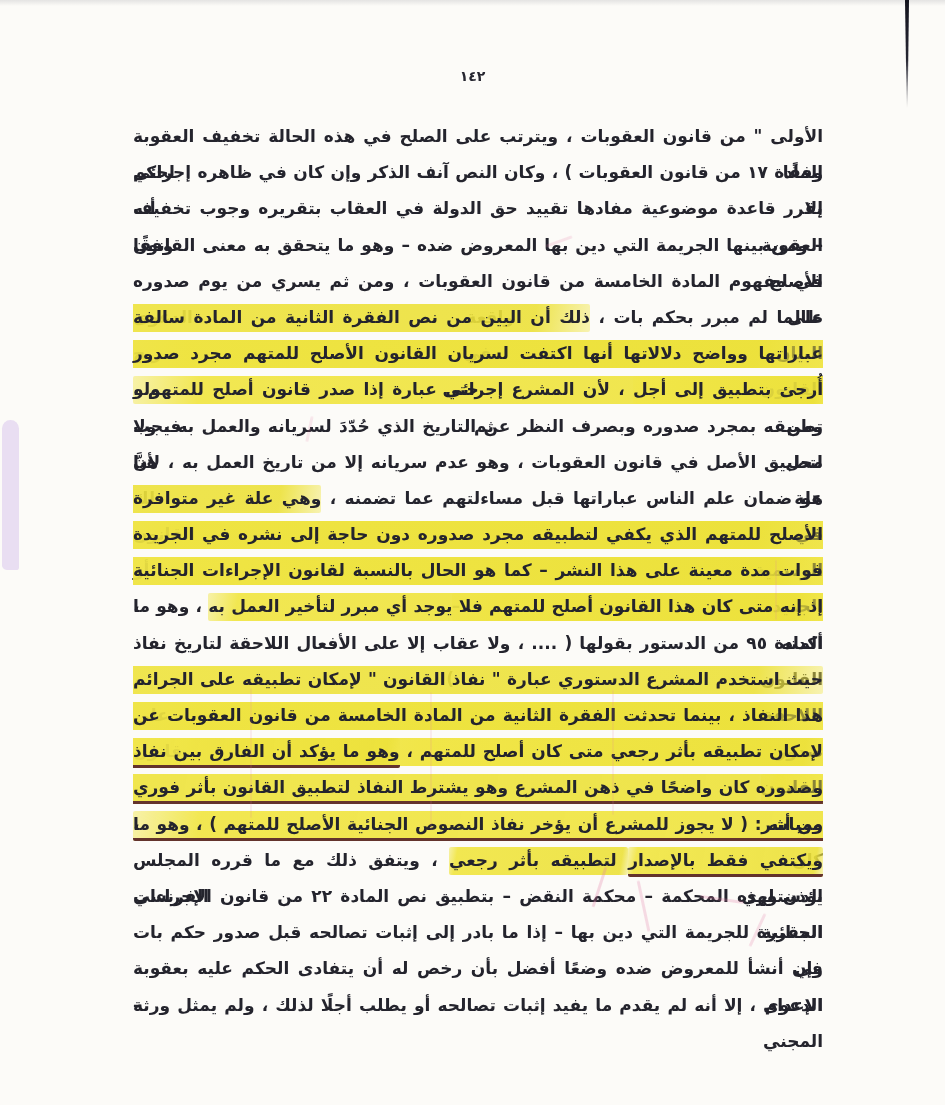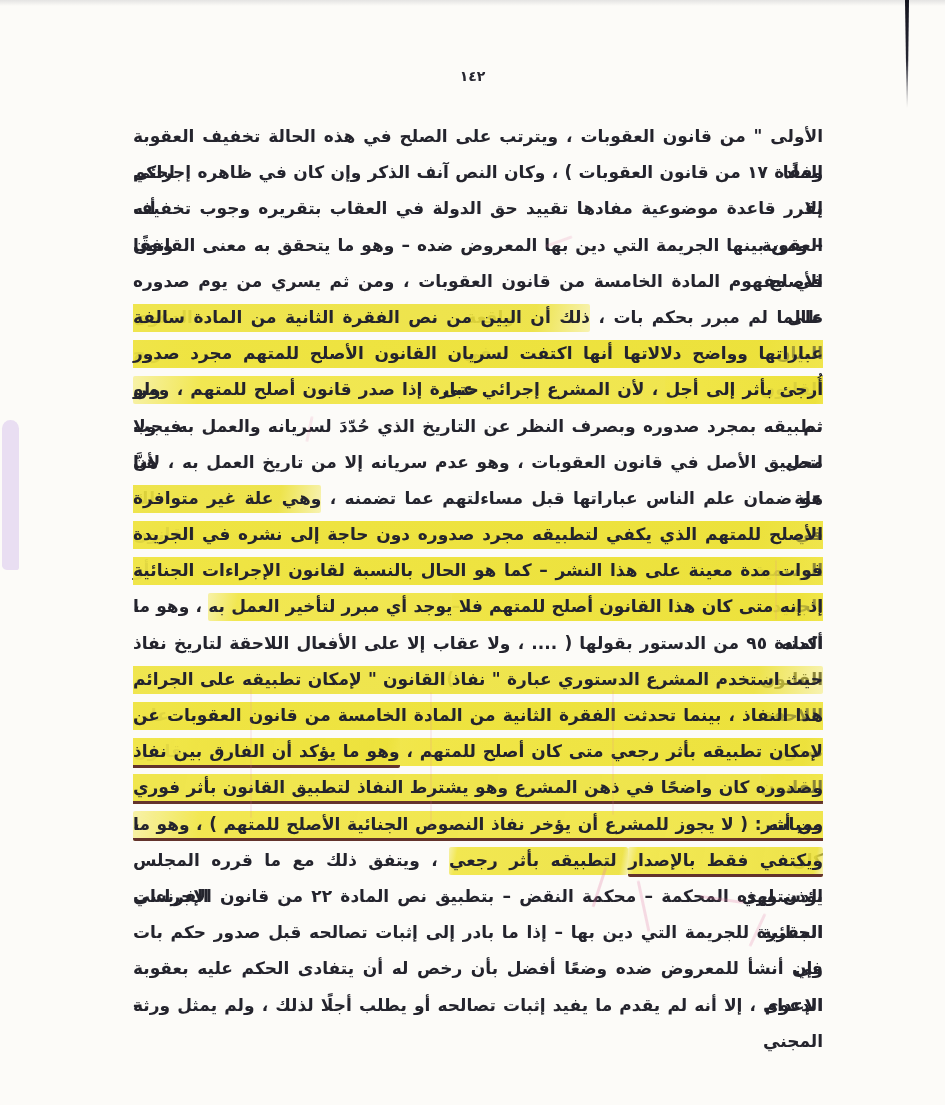--- a/index.html
+++ b/index.html
@@ -66,21 +66,21 @@
 <div class="page-number">١٤٢</div>
 
 <div class="text-block" dir="rtl">
     <div class="line"><span class="">الأولى " من قانون العقوبات ، ويترتب على الصلح في هذه الحالة تخفيف العقوبة وفقًا لحكم</span></div>
     <div class="line"><span class="">المادة ١٧ من قانون العقوبات ) ، وكان النص آنف الذكر وإن كان في ظاهره إجرائي إلا أنه</span></div>
     <div class="line"><span class="">يقرر قاعدة موضوعية مفادها تقييد حق الدولة في العقاب بتقريره وجوب تخفيف العقوبة وفقًا</span></div>
     <div class="line"><span class="">– ومن بينها الجريمة التي دين بها المعروض ضده – وهو ما يتحقق به معنى القانون الأصلح</span></div>
     <div class="line"><span class="">في مفهوم المادة الخامسة من قانون العقوبات ، ومن ثم يسري من يوم صدوره على واقعة الدعوى</span></div>
     <div class="line"><span class="">طالما لم مبرر بحكم بات ، </span><span class="hl">ذلك أن البين من نص الفقرة الثانية من المادة سالفة البيان في صريح</span></div>
     <div class="line"><span class="hl">عباراتها وواضح دلالاتها أنها اكتفت لسريان القانون الأصلح للمتهم مجرد صدور القانون حتى ولو</span></div>
-    <div class="line"><span class="hl">أُرجئ بأثر إلى أجل</span><span class=""> ، لأن المشرع إجرائي عبارة إذا صدر قانون أصلح للمتهم ، ومن ثم فيجب</span></div>
+    <div class="line"><span class="hl">أُرجئ بتطبيق إلى أجل</span><span class=""> ، لأن المشرع إجرائي عبارة إذا صدر قانون أصلح للمتهم ، ومن ثم فيجب</span></div>
     <div class="line"><span class="">تطبيقه بمجرد صدوره وبصرف النظر عن التاريخ الذي حُدّدَ لسريانه والعمل به ، ولا محل هنا</span></div>
     <div class="line"><span class="">لتطبيق الأصل في قانون العقوبات ، وهو عدم سريانه إلا من تاريخ العمل به ، لأنَّ علة ذلك</span></div>
     <div class="line"><span class="">هو ضمان علم الناس عباراتها قبل مساءلتهم عما تضمنه ، </span><span class="hl">وهي علة غير متوافرة في القانون</span></div>
     <div class="line"><span class="hl">الأصلح للمتهم الذي يكفي لتطبيقه مجرد صدوره دون حاجة إلى نشره في الجريدة الرسمية أو</span></div>
     <div class="line"><span class="hl">فوات مدة معينة على هذا النشر – كما هو الحال بالنسبة لقانون الإجراءات الجنائية الجديد –</span><span class=""> ،</span></div>
     <div class="line"><span class="hl">إذ إنه متى كان هذا القانون أصلح للمتهم فلا يوجد أي مبرر لتأخير العمل به</span><span class=""> ، وهو ما أكدته</span></div>
     <div class="line"><span class="">المادة ٩٥ من الدستور بقولها ( .... ، ولا عقاب إلا على الأفعال اللاحقة لتاريخ نفاذ القانون ) ،</span></div>
     <div class="line"><span class="hl">حيث استخدم المشرع الدستوري عبارة " نفاذ القانون " لإمكان تطبيقه على الجرائم اللاحقة على</span></div>
     <div class="line"><span class="hl">هذا النفاذ ، بينما تحدثت الفقرة الثانية من المادة الخامسة من قانون العقوبات عن صدور قانون</span></div>
     <div class="line"><span class="hl">لإمكان تطبيقه بأثر رجعي متى كان أصلح للمتهم ، </span><span class="hl ul">وهو ما يؤكد أن الفارق بين نفاذ القانون</span></div>

